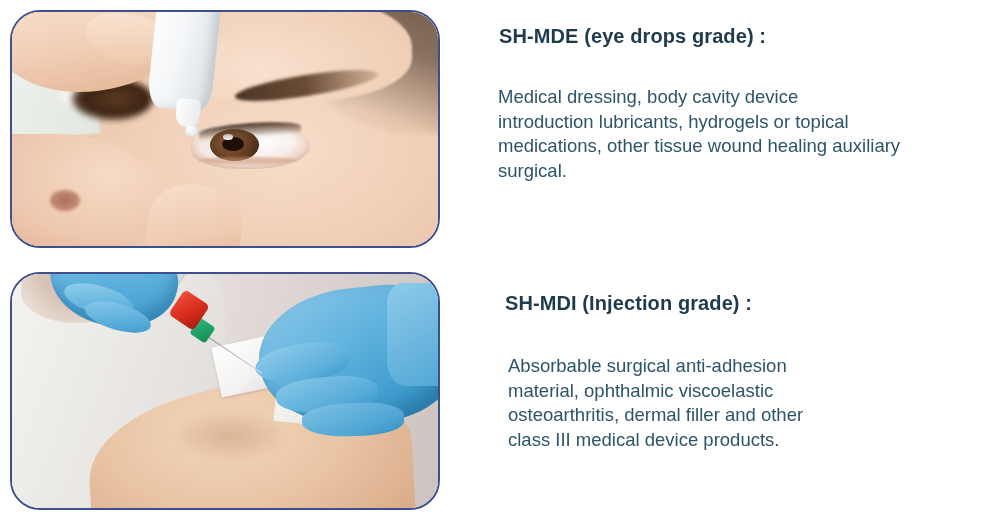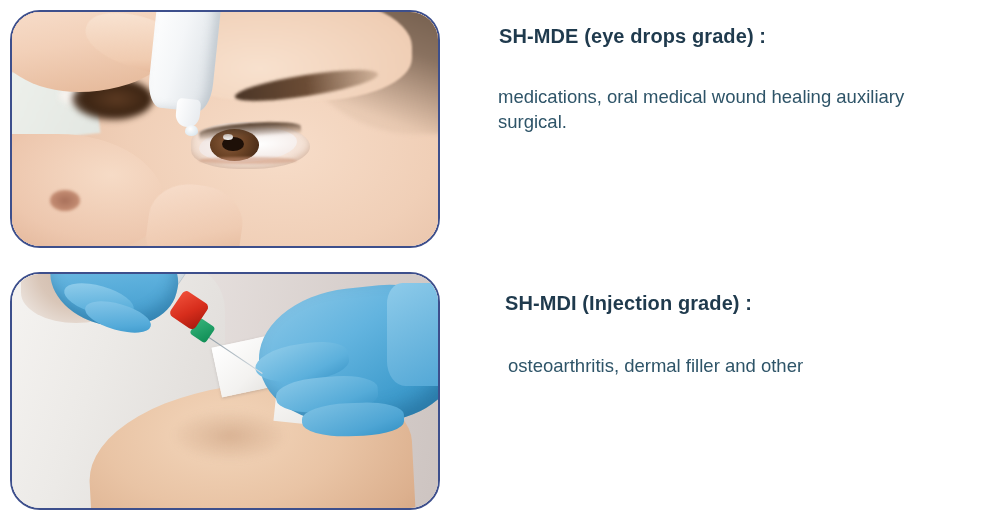--- a/index.html
+++ b/index.html
@@ -585,26 +585,31 @@
       <div class="inj-finger-l1"></div>
       <div class="inj-finger-l2"></div>
     </div>
   </div>
 
   <div class="text-col">
 
     <div class="block" id="block-mde">
       <div class="heading">SH-MDE (eye drops grade) :</div>
       <div class="body-text">
-        <span class="ln">medications, oral medical wound healing auxiliary</span>
+        <span class="ln">Medical dressing, body cavity device</span>
+        <span class="ln">introduction lubricants, hydrogels or topical</span>
+        <span class="ln">medications, other tissue wound healing auxiliary</span>
         <span class="ln">surgical.</span>
       </div>
     </div>
 
     <div class="block" id="block-mdi">
       <div class="heading">SH-MDI (Injection grade) :</div>
       <div class="body-text">
+        <span class="ln">Absorbable surgical anti-adhesion</span>
+        <span class="ln">material, ophthalmic viscoelastic</span>
         <span class="ln">osteoarthritis, dermal filler and other</span>
+        <span class="ln">class III medical device products.</span>
       </div>
     </div>
 
   </div>
 </div>
 
 </body></html>

